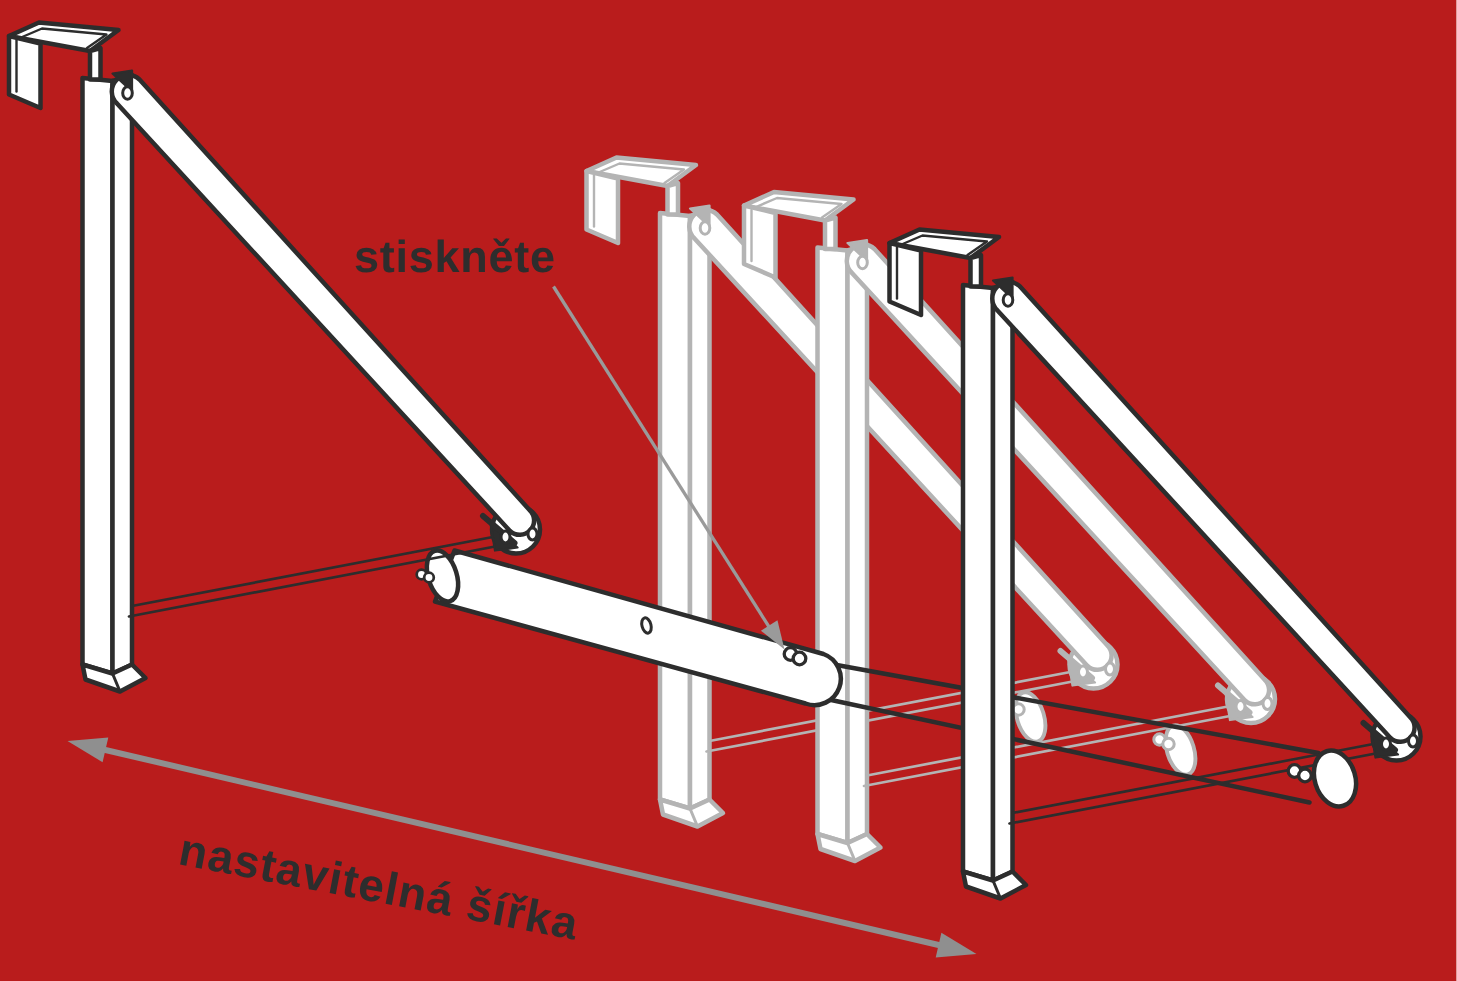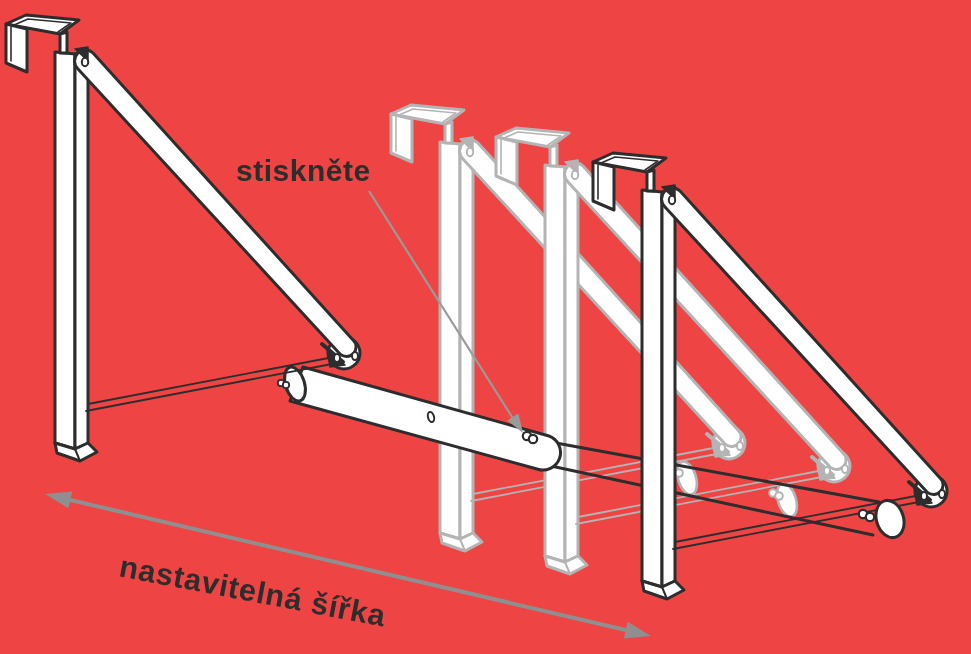--- a/index.html
+++ b/index.html
@@ -1,17 +1,17 @@
 <!DOCTYPE html>
 <html><head>
 <meta charset="utf-8">
 <style>
   html,body{margin:0;padding:0;background:#fff;}
   body{width:971px;height:654px;overflow:hidden;font-family:"Liberation Sans",sans-serif;}
-  #stage{position:relative;width:971px;height:654px;background:#ef4444;}
+  #stage{position:relative;width:971px;height:654px;background:#b91c1c;}
   svg{position:absolute;left:0;top:0;}
   text{font-family:"Liberation Sans",sans-serif;font-weight:700;}
 </style>
 </head>
 <body>
 
 <div id="stage">
 <svg width="971" height="654" viewBox="0 0 971 654">
 
   <defs>

